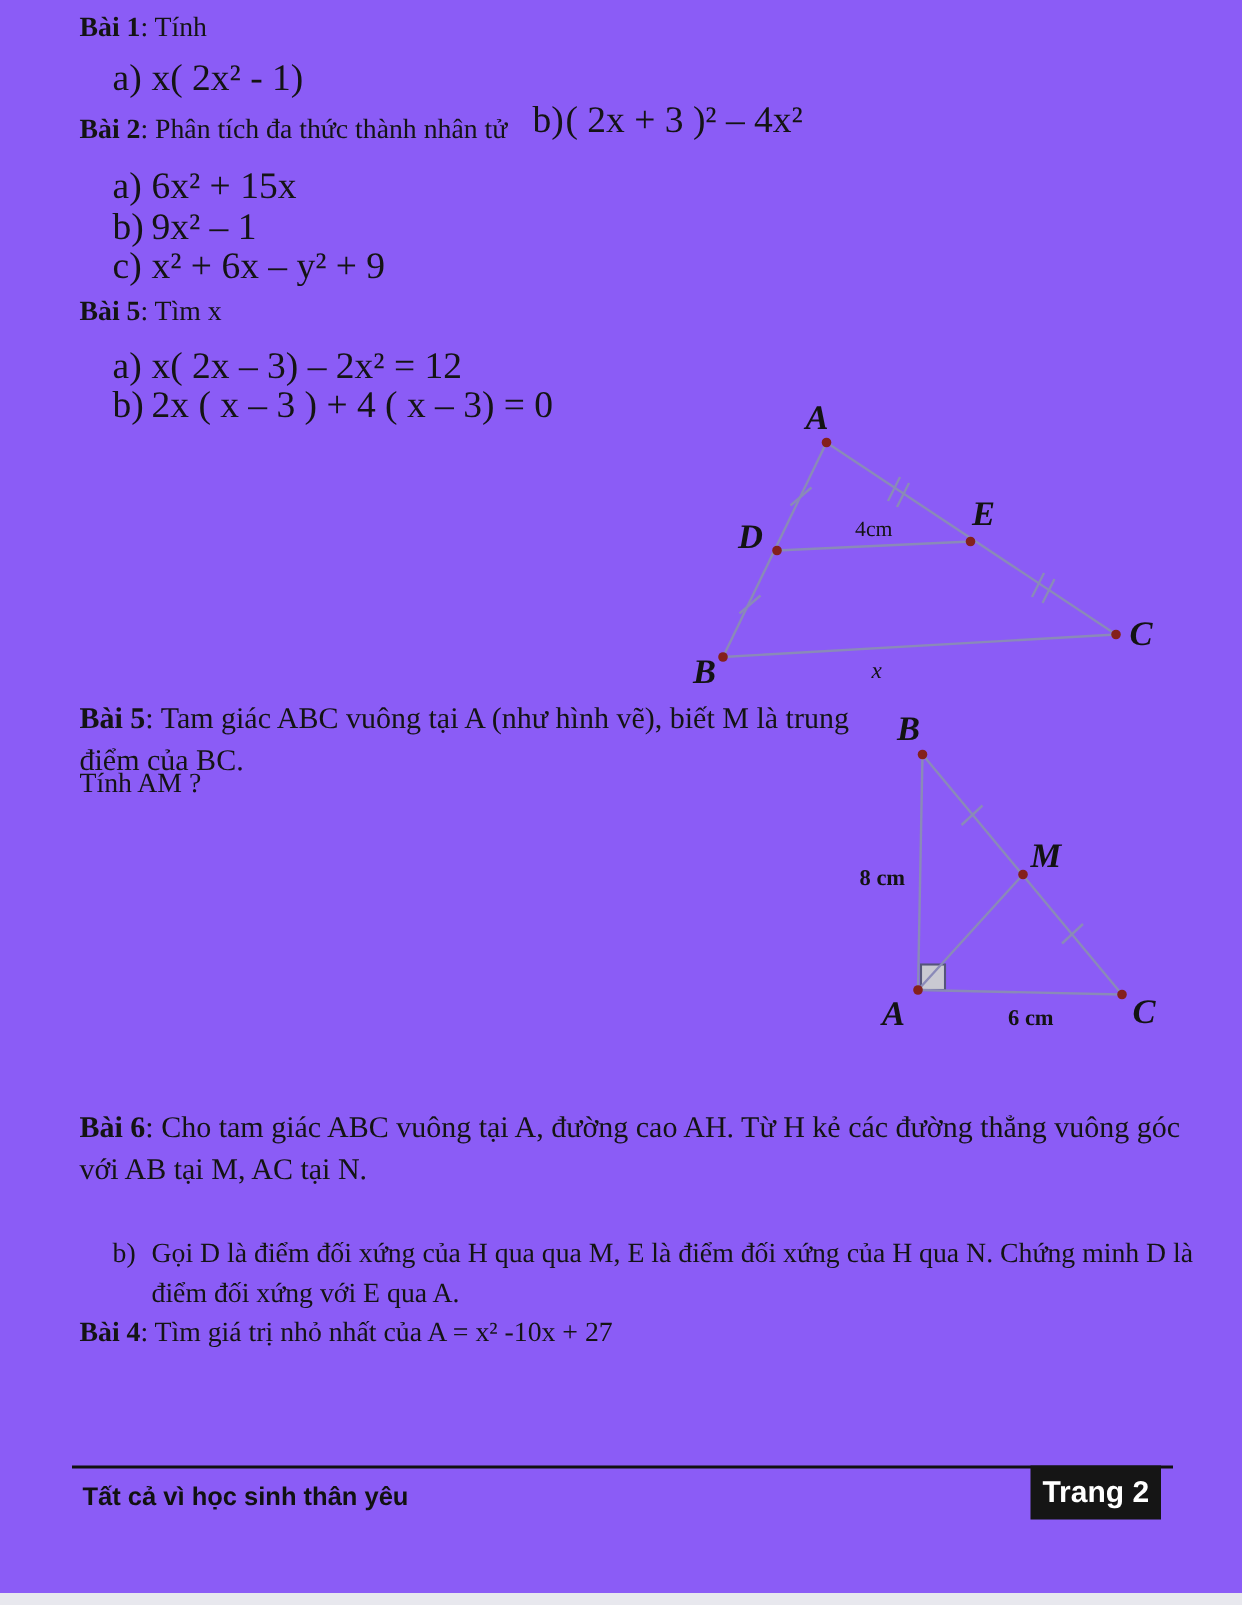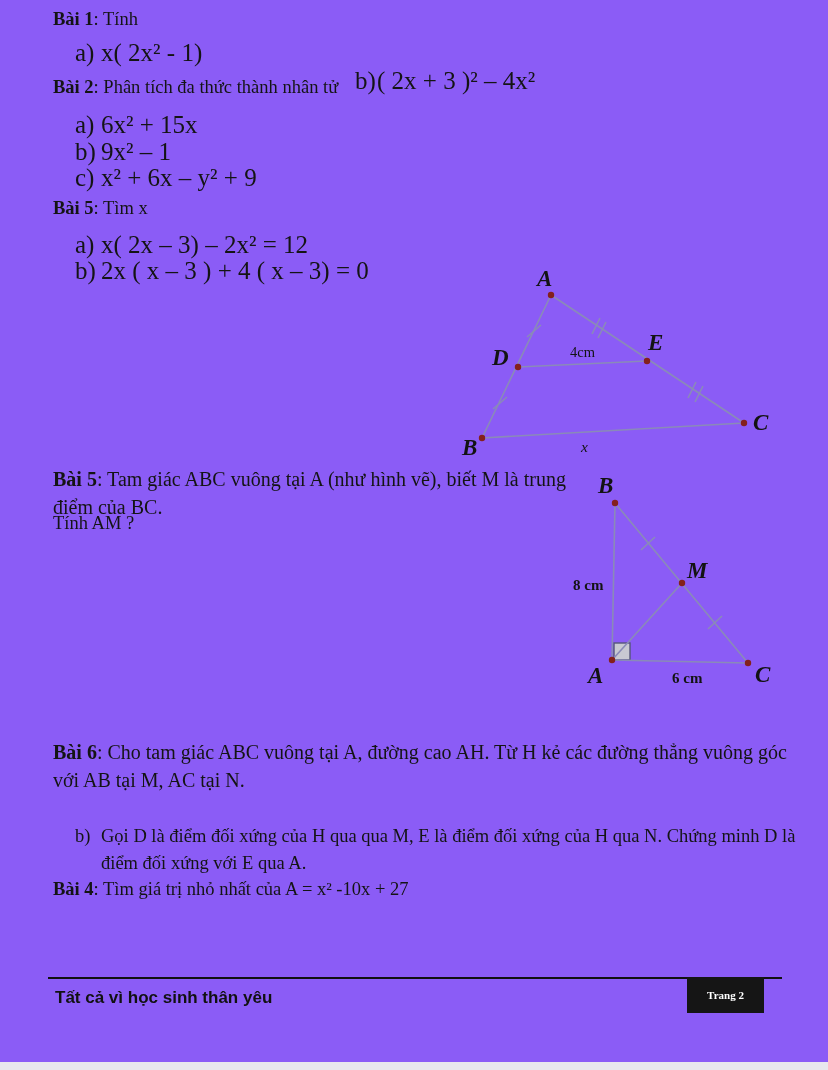--- a/index.html
+++ b/index.html
@@ -18,23 +18,23 @@
   .item-flex .txt { width:702px; }
   .fig { position:absolute; }
   svg text { font-family:"Liberation Serif", serif; fill:#131313; }
   .vlabel { font-weight:bold; font-style:italic; font-size:23px; }
   .measure { font-size:14.5px; }
   .measure-b { font-size:15px; font-weight:bold; }
   .xvar { font-size:15.5px; font-style:italic; }
   .footer-line { position:absolute; left:48px; top:977px; width:734px; height:2px; background:#111; }
   .motto { position:absolute; left:55px; top:988px; font-family:"Liberation Sans", sans-serif;
            font-weight:bold; font-size:17px; color:#111; }
-  .page-badge { position:absolute; left:687px; top:977px; width:77px; height:36px;
+  .page-badge { position:absolute; left:687px; top:977px; width:87px; height:36px;
                 display:flex; align-items:center; justify-content:center;
-                font-family:Liberation Serif, serif; font-weight:bold; font-size:11px; color:#fff; }
+                font-family:Liberation Sans, sans-serif; font-weight:bold; font-size:20px; color:#fff; }
   .bottom-strip { position:absolute; left:0; top:1062px; width:828px; height:8px; }
 </style>
 </head>
 <body>
 
 <div class="page">
 
   <div class="head" style="left:53px; top:9px;">
     <span class="plabel">Bài 1</span><span>: Tính</span>
   </div>

